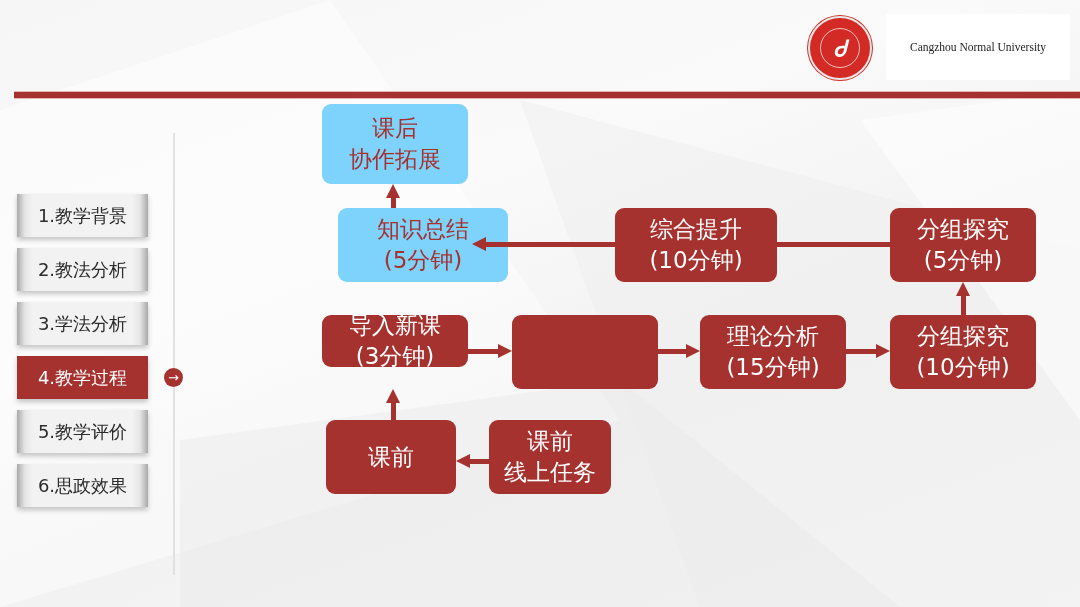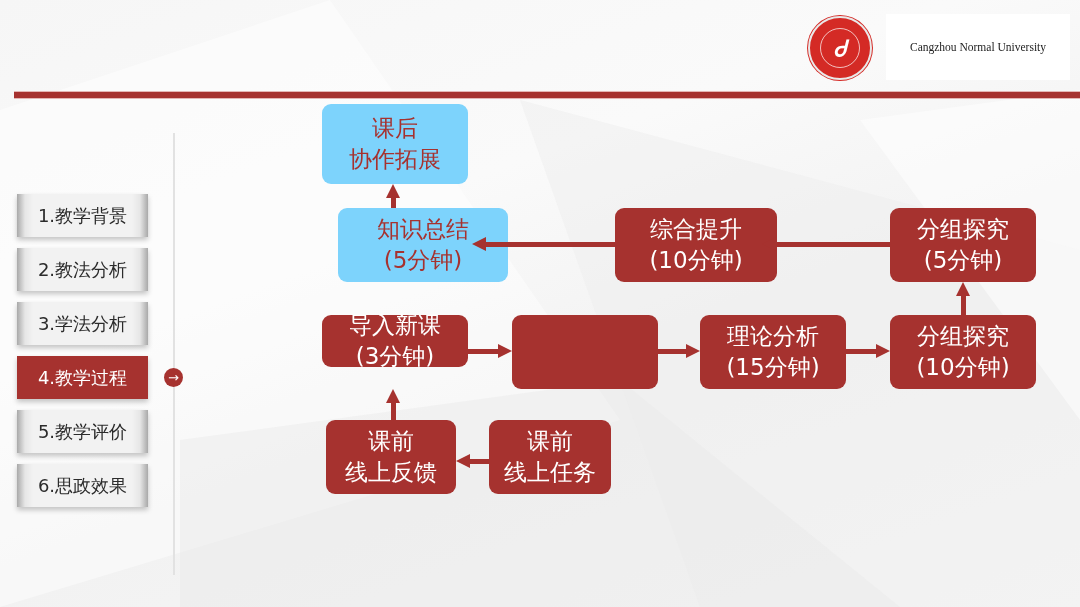--- a/index.html
+++ b/index.html
@@ -124,21 +124,20 @@
 <div class="node red" style="left:700px;top:315px;width:146px;height:74px">
   <span>理论分析</span>
   <span>(15分钟)</span>
 </div>
 <div class="node red" style="left:890px;top:315px;width:146px;height:74px">
   <span>分组探究</span>
   <span>(10分钟)</span>
 </div>
 <div class="node red" style="left:326px;top:420px;width:130px;height:74px">
   <span>课前</span>
-  <span>线上反馈</span>
 </div>
 <div class="node red" style="left:489px;top:420px;width:122px;height:74px">
   <span>课前</span>
   <span>线上任务</span>
 </div>
 
 <div class="conn" style="left:391px;top:196px;width:5px;height:12px"></div>
 <div class="head up" style="left:386px;top:184px"></div>
 
 <div class="conn" style="left:484px;top:242px;width:131px;height:5px"></div>

